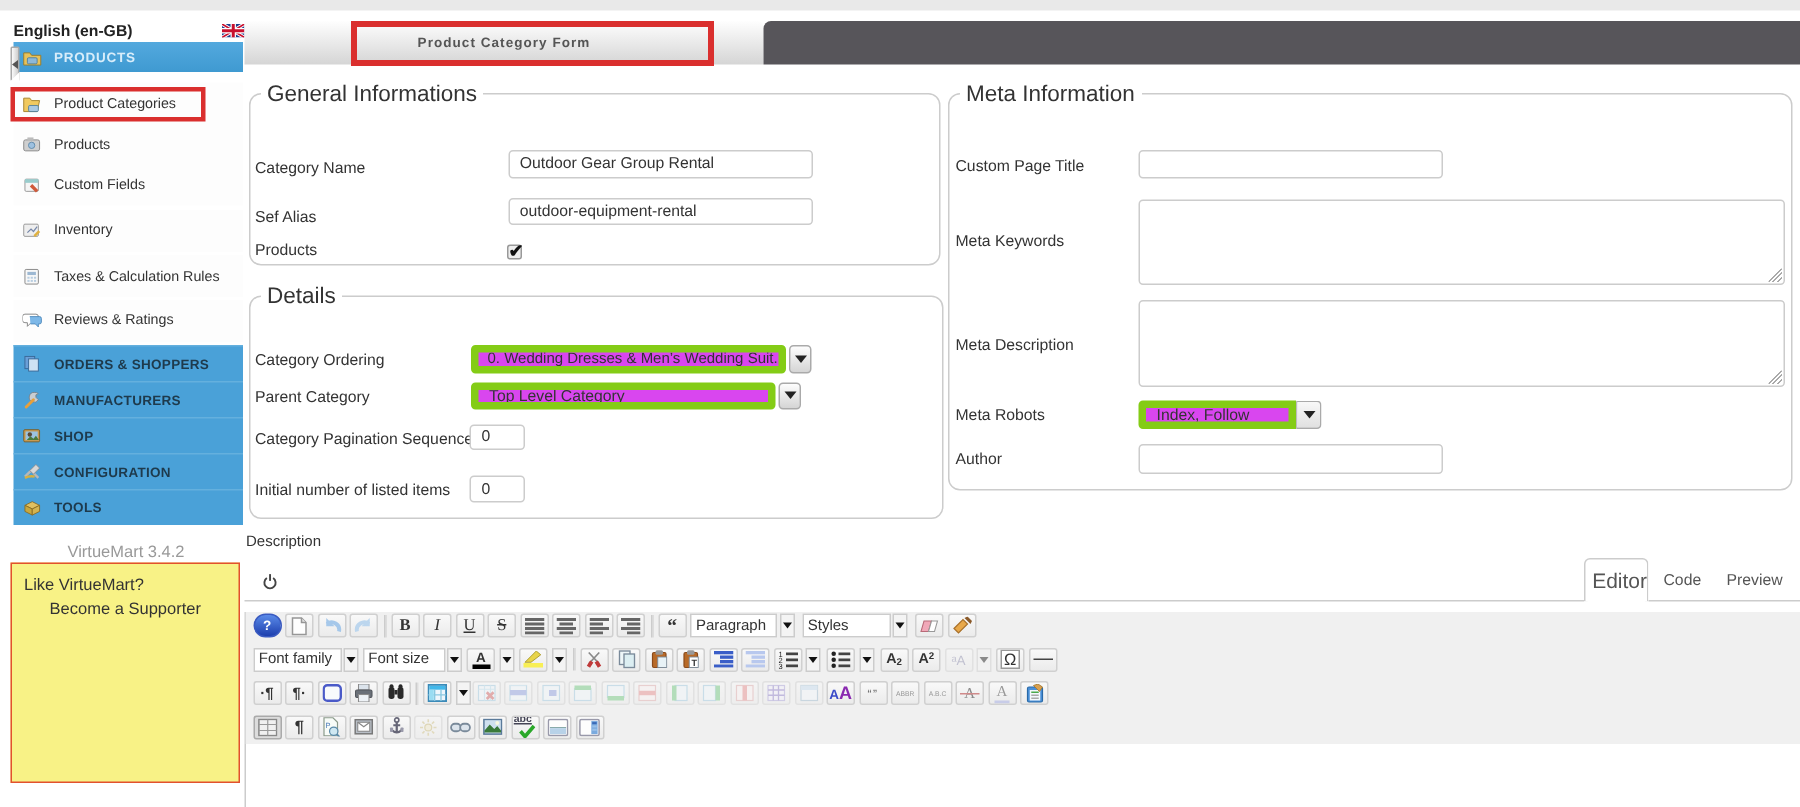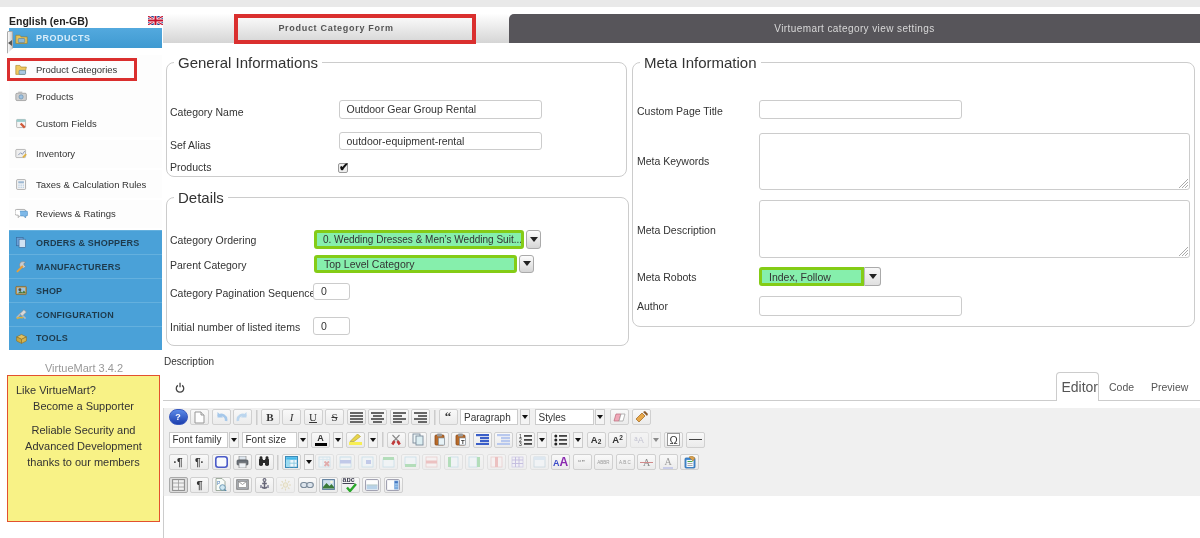--- a/index.html
+++ b/index.html
@@ -30,21 +30,21 @@
 #tabdark div{flex:1;text-align:center;line-height:29px;font-size:10px;color:#d8d8d8;letter-spacing:.4px}
 
 fieldset{position:absolute;border:1px solid #ccc;border-radius:8px}
 legend{font-size:15px;color:#333;margin-left:7px;padding:0 4px}
 .flabel{position:absolute;font-size:10.5px;color:#333;white-space:nowrap}
 .tinput{position:absolute;border:1px solid #ccc;border-radius:3px;background:#fff;font-size:10.5px;color:#333;padding-left:7px;display:flex;align-items:center;white-space:nowrap}
 .tarea{position:absolute;border:1px solid #ccc;border-radius:3px;background:#fff}
 .grip{position:absolute;right:1px;bottom:1px;width:9px;height:9px;background:
  linear-gradient(135deg,transparent 45%,#aaa 45%,#aaa 52%,transparent 52%,transparent 62%,#aaa 62%,#aaa 69%,transparent 69%,transparent 79%,#aaa 79%,#aaa 86%,transparent 86%)}
 .sel{position:absolute;display:flex}
-.sel .st{border:3px solid #84cc16;border-radius:3px;background:#86efac;font-size:10.5px;color:#333;padding-left:7px;display:flex;align-items:center;white-space:nowrap;overflow:hidden}
+.sel .st{border:5px solid #84cc16;border-radius:3px;background:#d946ef;font-size:10.5px;color:#333;padding-left:7px;display:flex;align-items:center;white-space:nowrap;overflow:hidden}
 .sel .sb{border:1px solid #aaa;border-radius:3px;background:linear-gradient(#fdfdfd,#d5d5d5);margin-left:2px;display:flex;align-items:center;justify-content:center}
 .sel .sb:after{content:"";width:0;height:0;border-left:4px solid transparent;border-right:4px solid transparent;border-top:5px solid #222}
 #pubcheck{left:338px;top:163px;width:10px;height:10px;border:1px solid #999;border-radius:2px;background:#eee}
 #pubcheck:after{content:"✔";position:absolute;left:0px;top:-4px;font-size:12px;color:#111;font-weight:bold}
 
 #desc{left:164px;top:356px;font-size:10px;color:#333}
 #pwr{left:174px;top:382px;width:12px;height:12px}
 #edtabline{left:163px;top:400px;width:893px;height:1px;background:#ccc}
 #edtabline2{left:1099px;top:400px;width:101px;height:1px;background:#ccc}
 #edtab{left:1056px;top:372px;width:43px;height:29px;background:#fff;border:1px solid #ccc;border-bottom:none;border-radius:4px 4px 0 0;text-align:right;line-height:28px;font-size:14px;color:#555;z-index:2}
@@ -165,28 +165,26 @@
       <path d="M14 6 v5 l-6 3 v-5z" fill="#d4b450" stroke="#8a6a20" stroke-width=".7"></path>
     </svg>
  TOOLS</div>
 
 <div class="abs redbox" style="left:7px;top:58px;width:129.5px;height:23px;border-width:3.5px"></div>
 
 <div class="abs" id="vmver">VirtueMart 3.4.2</div>
 <div class="abs" id="ybox">
  <div class="l1">Like VirtueMart?</div>
  <div class="l2">Become a Supporter</div>
- <div class="l3">Reliable Security and<br>Advanced Development<br>thanks to our members</div>
 </div>
 
 <div class="abs" id="tabactive">
     <span>Product Category Form</span>
   </div>
 <div class="abs" id="tabdark">
-    <div>Virtuemart category view settings</div>
   </div>
 <div class="abs redbox" style="left:234px;top:14px;width:242px;height:30px;border-width:4px"></div>
 
 <fieldset style="left:166px;top:54px;width:461px;height:123px">
     <legend>General Informations</legend>
   </fieldset>
 <div class="flabel" style="left:170px;top:106px">Category Name</div>
 <div class="tinput" style="left:338.5px;top:99.5px;width:203px;height:19px">Outdoor Gear Group Rental</div>
 <div class="flabel" style="left:170px;top:139px">Sef Alias</div>
 <div class="tinput" style="left:338.5px;top:132px;width:203px;height:18px">outdoor-equipment-rental</div>

